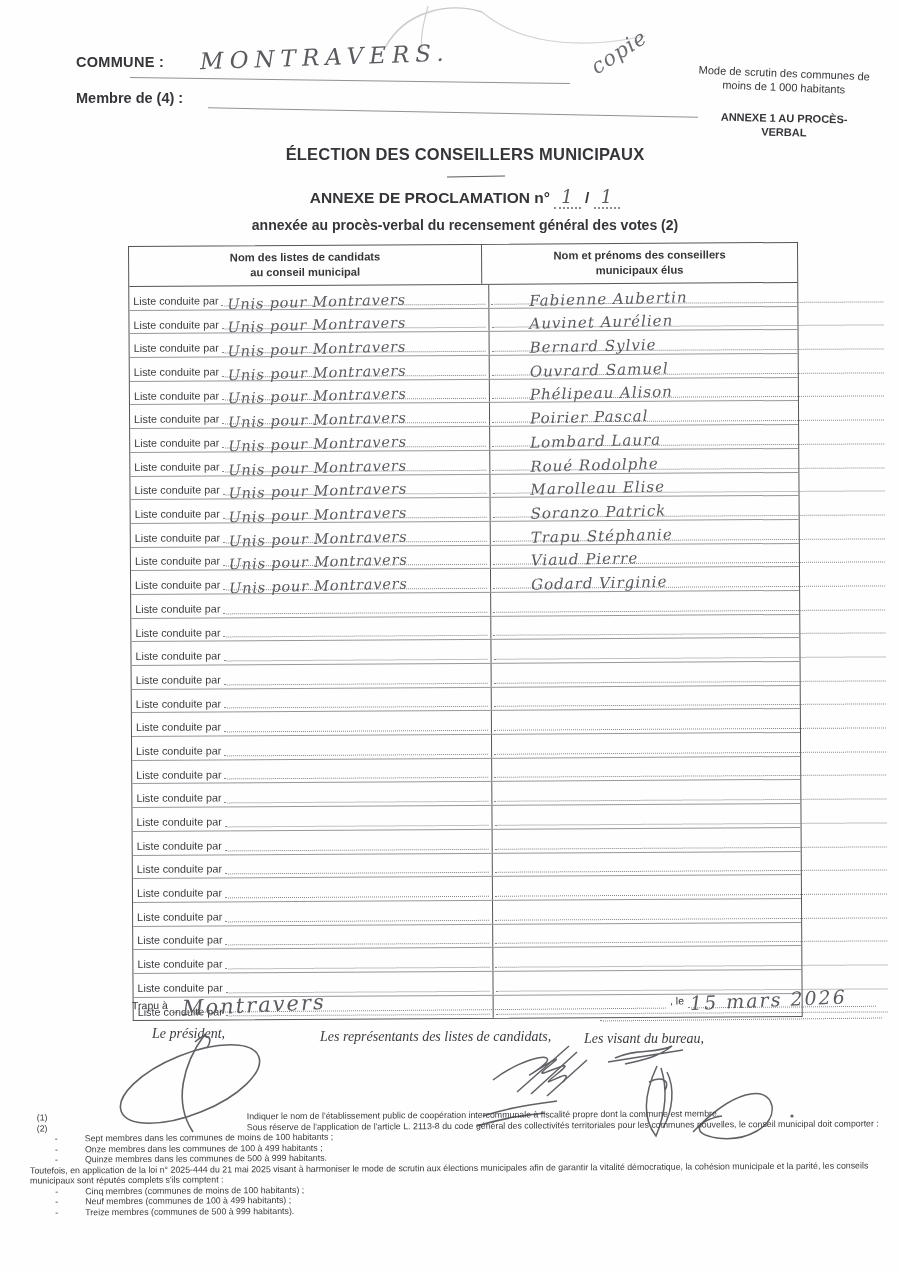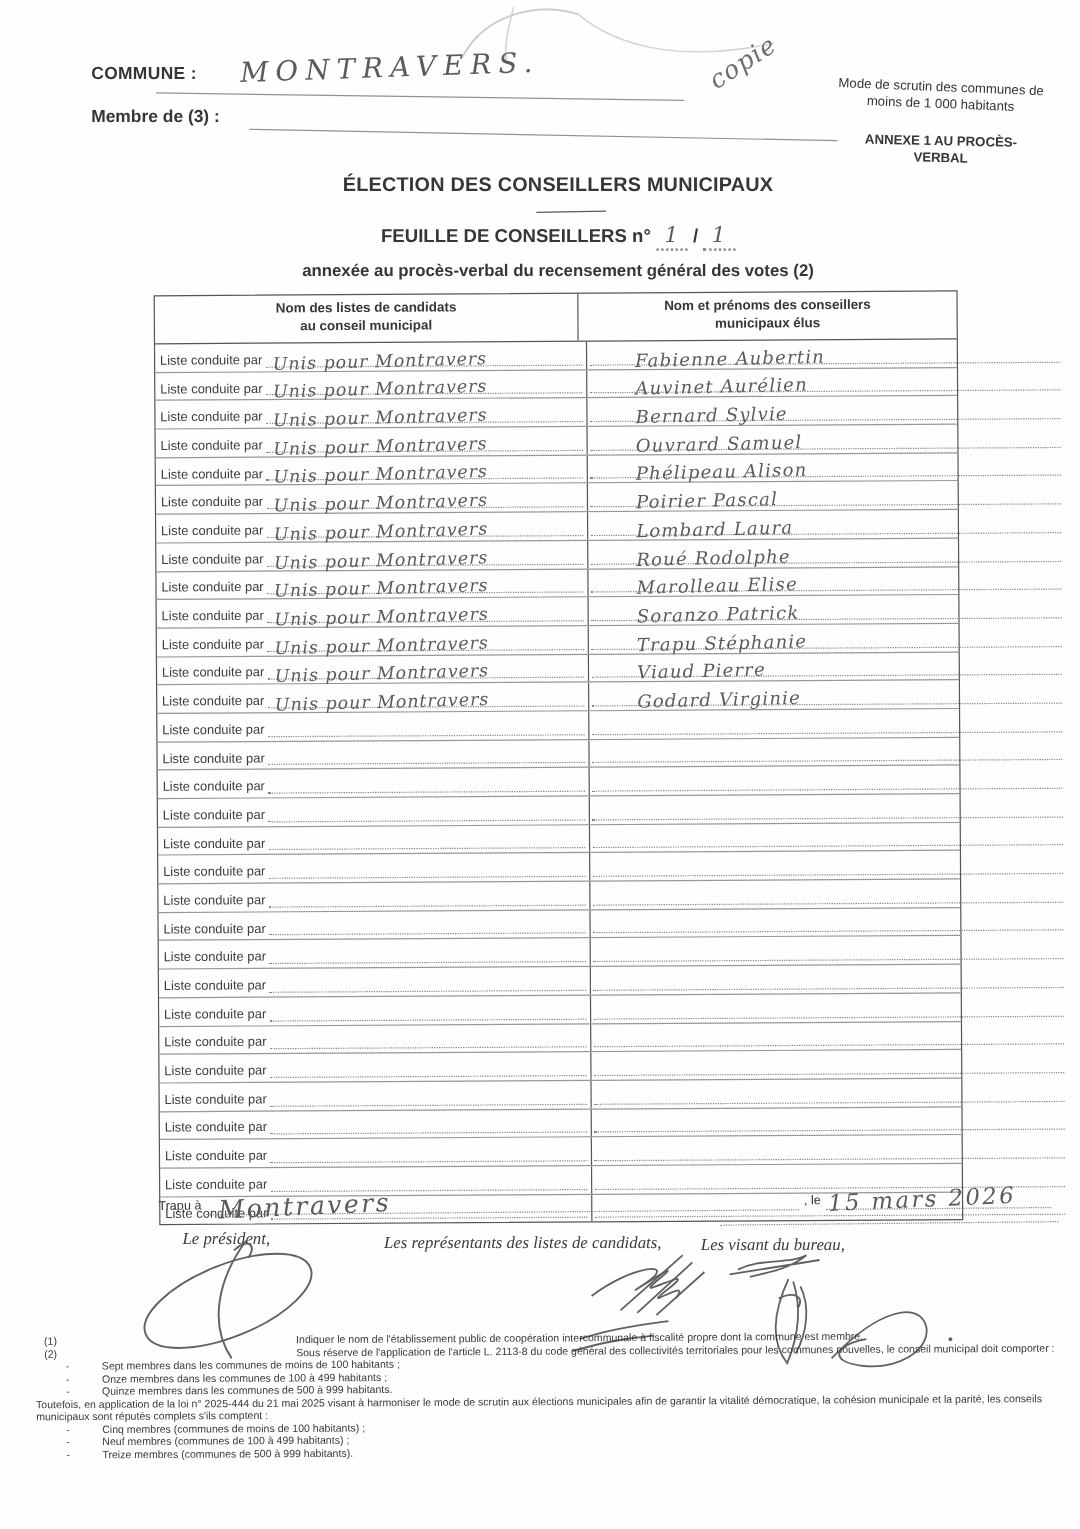--- a/index.html
+++ b/index.html
@@ -83,30 +83,30 @@
 
   <svg class="abs scribble-svg" width="360" height="85">
     <path d="M55,48 C75,10 120,2 152,12" stroke="#c9c9ce" stroke-width="1.4" fill="none"></path>
     <path d="M152,12 C185,40 240,52 315,36" stroke="#d2d2d7" stroke-width="1.2" fill="none"></path>
     <path d="M98,6 C94,22 90,36 92,50" stroke="#cfcfd4" stroke-width="1.2" fill="none"></path>
   </svg>
 
   <div class="abs commune-label">COMMUNE :</div>
   <div class="abs commune-line"></div>
   <div class="abs hw commune-value">MONTRAVERS.</div>
-  <div class="abs membre-label">Membre de (3) :</div>
+  <div class="abs membre-label">Membre de (4) :</div>
   <div class="abs membre-line"></div>
   <div class="abs hw copie-note">copie</div>
   <div class="abs mode-note">Mode de scrutin des communes de moins de 1 000 habitants</div>
   <div class="abs annexe-note">ANNEXE 1 AU PROCÈS-VERBAL</div>
 
   <div class="abs title1">ÉLECTION DES CONSEILLERS MUNICIPAUX</div>
   <div class="abs title-rule"></div>
   <div class="abs title2">
-    <span>FEUILLE DE CONSEILLERS n°</span>
+    <span>ANNEXE DE PROCLAMATION n°</span>
     <span class="hw sheetnum">1</span>
     <span>/</span>
     <span class="hw sheetnum">1</span>
   </div>
   <div class="abs title3">annexée au procès-verbal du recensement général des votes (2)</div>
 
   <div class="abs ptable">
     <div class="thead">
       <div class="th th1">
         <div>Nom des listes de candidats</div>

